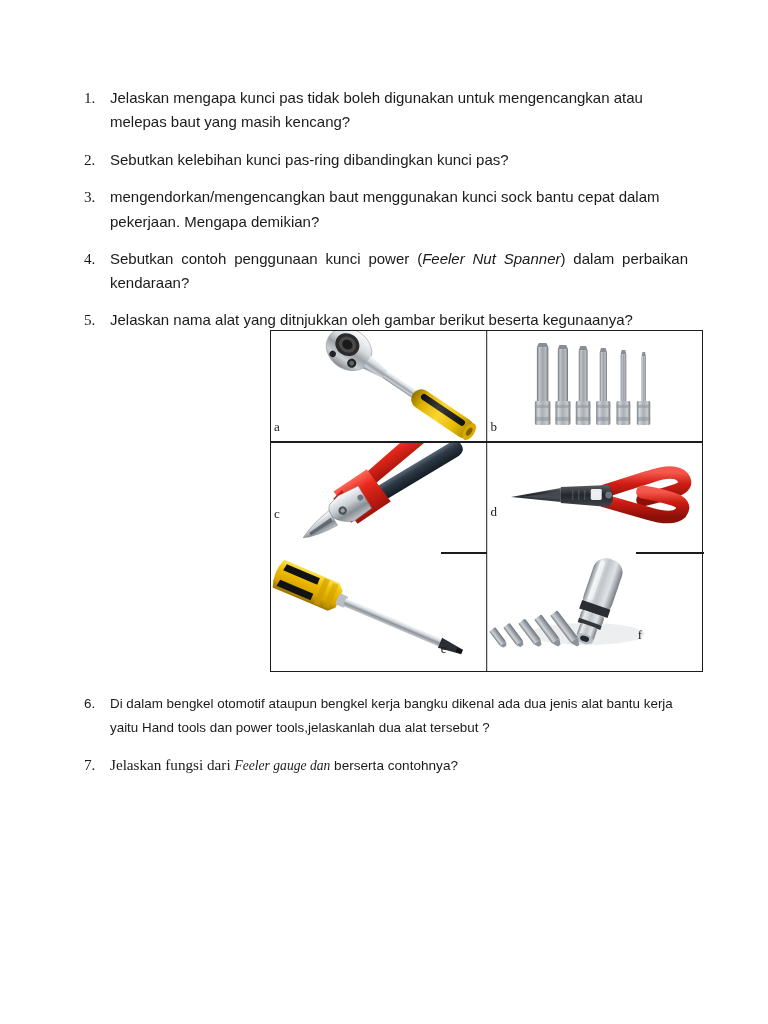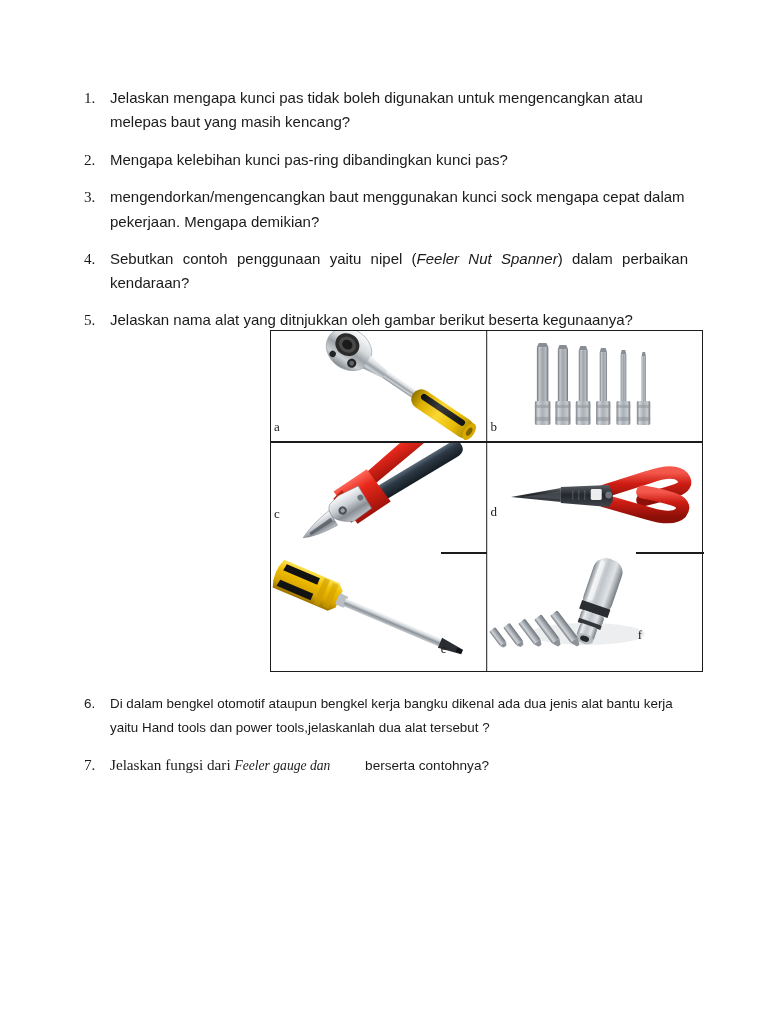--- a/index.html
+++ b/index.html
@@ -75,21 +75,20 @@
   .em-serif { font-style: italic; }
   .em-sans {
     font-family: Liberation Serif, serif;
     font-style: italic;
     font-size: 13.6px;
   }
   .sans-run {
     font-family: "Liberation Sans", sans-serif;
     font-style: normal;
     font-size: 13.6px;
-    margin-left: 31px;
   }
 
   
   .figure {
     position: absolute;
     left: 270px;
     top: 330px;
     width: 433px;
     height: 342px;
     border: 1.6px solid #1c1c1c;
@@ -169,31 +168,31 @@
 
   <div class="qlist">
 
     <div class="qitem">
       <div class="qnum">1.</div>
       <div class="qbody">Jelaskan mengapa kunci pas tidak boleh  digunakan untuk mengencangkan atau melepas baut yang masih kencang?</div>
     </div>
 
     <div class="qitem">
       <div class="qnum">2.</div>
-      <div class="qbody">Mengapa kelebihan kunci pas-ring dibandingkan kunci pas?</div>
+      <div class="qbody">Sebutkan kelebihan kunci pas-ring dibandingkan kunci pas?</div>
     </div>
 
     <div class="qitem">
       <div class="qnum">3.</div>
-      <div class="qbody">mengendorkan/mengencangkan baut menggunakan kunci sock mengapa cepat dalam pekerjaan. Mengapa demikian?</div>
+      <div class="qbody">mengendorkan/mengencangkan baut menggunakan kunci sock bantu cepat dalam pekerjaan. Mengapa demikian?</div>
     </div>
 
     <div class="qitem justified">
       <div class="qnum">4.</div>
-      <div class="qbody"><span>Sebutkan  contoh  penggunaan  yaitu  nipel (</span><span class="em-serif">Feeler Nut Spanner</span><span>) dalam perbaikan kendaraan?</span></div>
+      <div class="qbody"><span>Sebutkan  contoh  penggunaan  kunci  power (</span><span class="em-serif">Feeler Nut Spanner</span><span>) dalam perbaikan kendaraan?</span></div>
     </div>
 
     <div class="qitem">
       <div class="qnum">5.</div>
       <div class="qbody">Jelaskan nama alat yang ditnjukkan oleh gambar berikut beserta kegunaanya?</div>
     </div>
 
   </div>
 
   <div class="figure">

